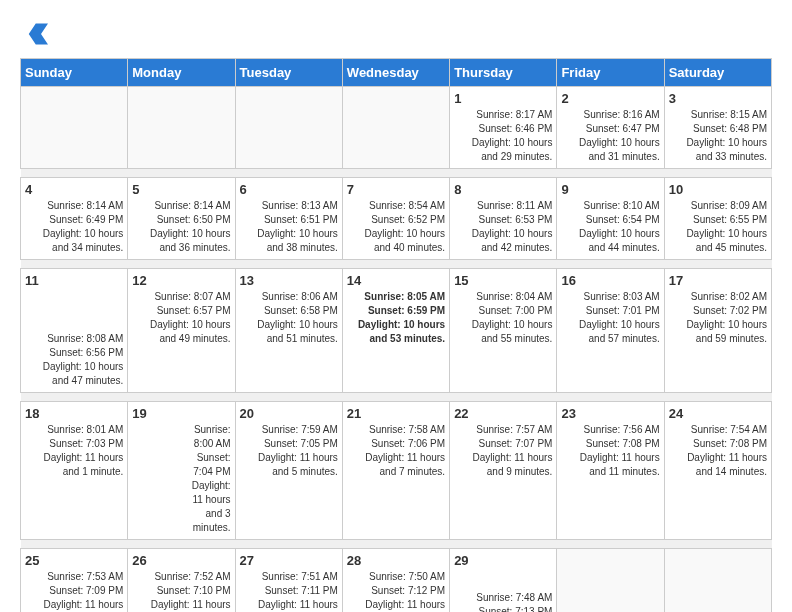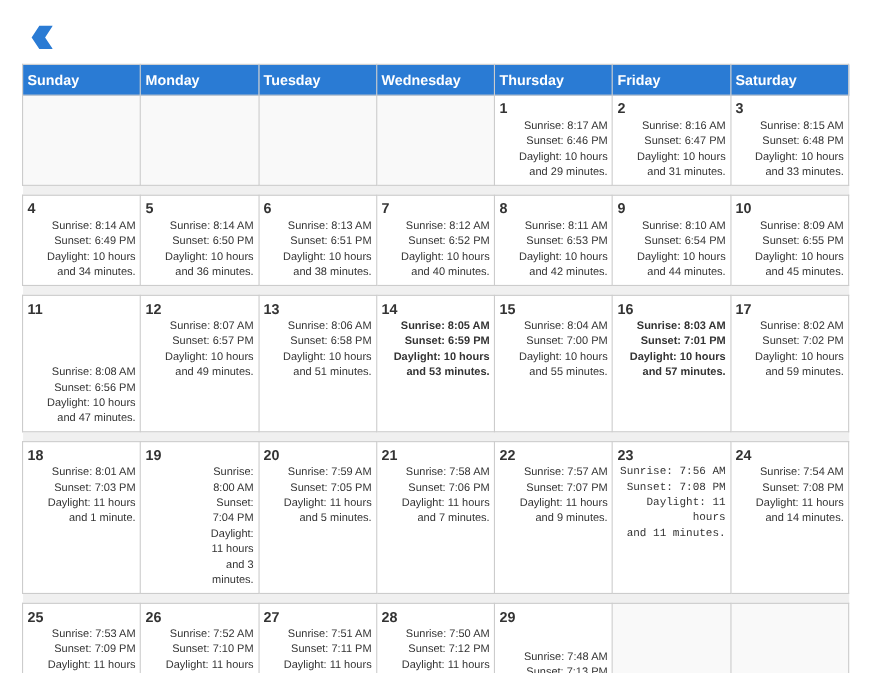--- a/index.html
+++ b/index.html
@@ -138,21 +138,21 @@
         </td>
         <td>
           <span class="day-num">6</span>
           <div class="day-info" style="white-space: pre-line;">Sunrise: 8:13 AM
 Sunset: 6:51 PM
 Daylight: 10 hours
 and 38 minutes.</div>
         </td>
         <td>
           <span class="day-num">7</span>
-          <div class="day-info" style="white-space: pre-line;">Sunrise: 8:12 AM
+          <div class="day-info" style="white-space: pre-line;">Sunrise: 8:54 AM
 Sunset: 6:52 PM
 Daylight: 10 hours
 and 40 minutes.</div>
         </td>
         <td>
           <span class="day-num">8</span>
           <div class="day-info" style="white-space: pre-line;">Sunrise: 8:11 AM
 Sunset: 6:53 PM
 Daylight: 10 hours
 and 42 minutes.</div>
@@ -206,21 +206,21 @@
         </td>
         <td>
           <span class="day-num">15</span>
           <div class="day-info" style="white-space: pre-line;">Sunrise: 8:04 AM
 Sunset: 7:00 PM
 Daylight: 10 hours
 and 55 minutes.</div>
         </td>
         <td>
           <span class="day-num">16</span>
-          <div class="day-info" style="white-space: pre-line; font-weight: bold;">Sunrise: 8:03 AM
+          <div class="day-info" style="white-space: pre-line;">Sunrise: 8:03 AM
 Sunset: 7:01 PM
 Daylight: 10 hours
 and 57 minutes.</div>
         </td>
         <td>
           <span class="day-num">17</span>
           <div class="day-info" style="white-space: pre-line;">Sunrise: 8:02 AM
 Sunset: 7:02 PM
 Daylight: 10 hours
 and 59 minutes.</div>
@@ -260,21 +260,21 @@
         </td>
         <td>
           <span class="day-num">22</span>
           <div class="day-info" style="white-space: pre-line;">Sunrise: 7:57 AM
 Sunset: 7:07 PM
 Daylight: 11 hours
 and 9 minutes.</div>
         </td>
         <td>
           <span class="day-num">23</span>
-          <div class="day-info" style="white-space: pre-line; font-family: Liberation Mono, monospace;">Sunrise: 7:56 AM
+          <div class="day-info" style="white-space: pre-line;">Sunrise: 7:56 AM
 Sunset: 7:08 PM
 Daylight: 11 hours
 and 11 minutes.</div>
         </td>
         <td>
           <span class="day-num">24</span>
           <div class="day-info" style="white-space: pre-line;">Sunrise: 7:54 AM
 Sunset: 7:08 PM
 Daylight: 11 hours
 and 14 minutes.</div>

